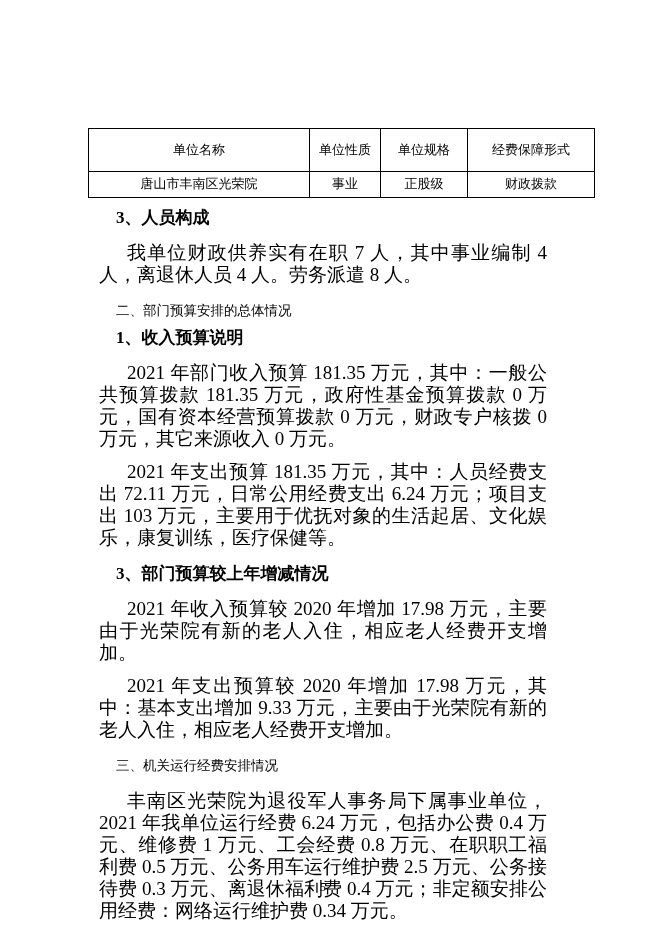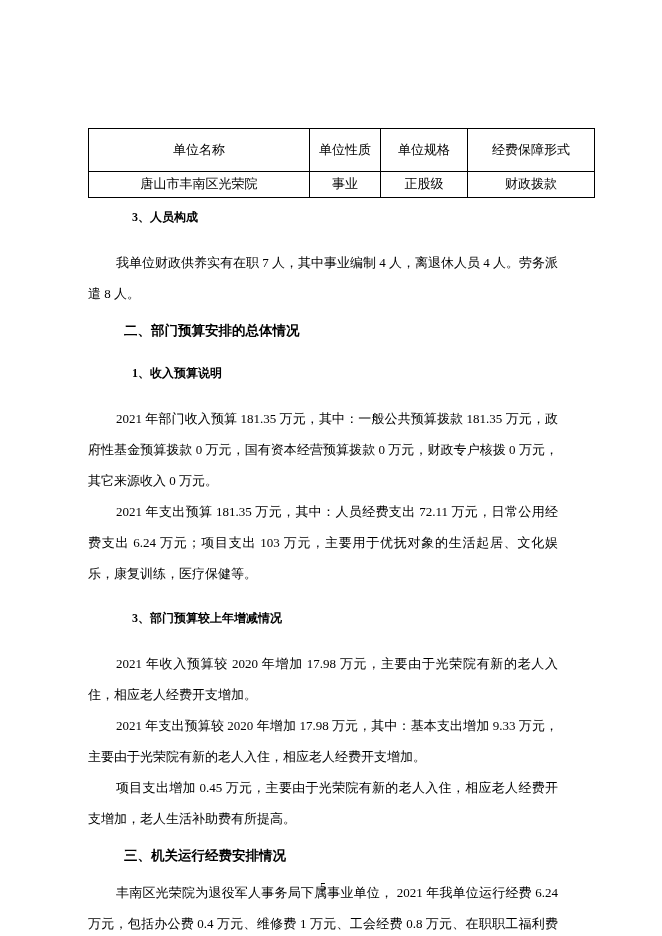--- a/index.html
+++ b/index.html
@@ -44,40 +44,40 @@
   }
   table.unit-table tbody td {
     height: 21px;
   }
   .col1 { width: 216px; }
   .col2 { width: 66px; }
   .col3 { width: 82px; }
   .col4 { width: 122px; }
 
   .body-text {
-    font-size: 13px;
-    line-height: 31px;
+    font-size: 19px;
+    line-height: 22px;
     text-align: justify;
     text-justify: inter-ideograph;
-    margin: 0;
+    margin: 11px;
   }
   .indent2 { text-indent: 28px; }
   .heading {
-    font-size: 12px;
+    font-size: 17px;
     line-height: 27px;
     font-weight: bold;
     text-indent: 28px;
-    margin: 16px;
+    margin: 0;
   }
   .heading-center {
     font-size: 13.5px;
     line-height: 27px;
-    font-weight: bold;
+    font-weight: normal;
     text-indent: 28px;
-    margin: 8px;
+    margin: 0;
   }
   .after-table { margin-top: 6px; }
   .page-number {
     position: absolute;
     left: 0;
     right: 0;
     top: 880px;
     text-align: center;
     font-size: 12px;
     font-family: "Liberation Serif", "DejaVu Serif", serif;
@@ -112,19 +112,18 @@
 
   <p class="heading-center">二、部门预算安排的总体情况</p>
   <p class="heading">1、收入预算说明</p>
   <p class="body-text indent2">2021 年部门收入预算 181.35 万元，其中：一般公共预算拨款 181.35 万元，政府性基金预算拨款 0 万元，国有资本经营预算拨款 0 万元，财政专户核拨 0 万元，其它来源收入 0 万元。</p>
 
   <p class="body-text indent2">2021 年支出预算 181.35 万元，其中：人员经费支出 72.11 万元，日常公用经费支出 6.24 万元；项目支出 103 万元，主要用于优抚对象的生活起居、文化娱乐，康复训练，医疗保健等。</p>
 
   <p class="heading">3、部门预算较上年增减情况</p>
   <p class="body-text indent2">2021 年收入预算较 2020 年增加 17.98 万元，主要由于光荣院有新的老人入住，相应老人经费开支增加。</p>
   <p class="body-text indent2">2021 年支出预算较 2020 年增加 17.98 万元，其中：基本支出增加 9.33 万元，主要由于光荣院有新的老人入住，相应老人经费开支增加。</p>
-  <p class="body-text indent2">项目支出增加 0.45 万元，主要由于光荣院有新的老人入住，相应老人经费开支增加，老人生活补助费有所提高。</p>
 
   <p class="heading-center">三、机关运行经费安排情况</p>
   <p class="body-text indent2">丰南区光荣院为退役军人事务局下属事业单位， 2021 年我单位运行经费 6.24 万元，包括办公费 0.4 万元、维修费 1 万元、工会经费 0.8 万元、在职职工福利费 0.5 万元、公务用车运行维护费 2.5 万元、公务接待费 0.3 万元、离退休福利费 0.4 万元；非定额安排公用经费：网络运行维护费 0.34 万元。</p>
 
   <div class="page-number">5</div>
 </div>
 
 </body></html>

